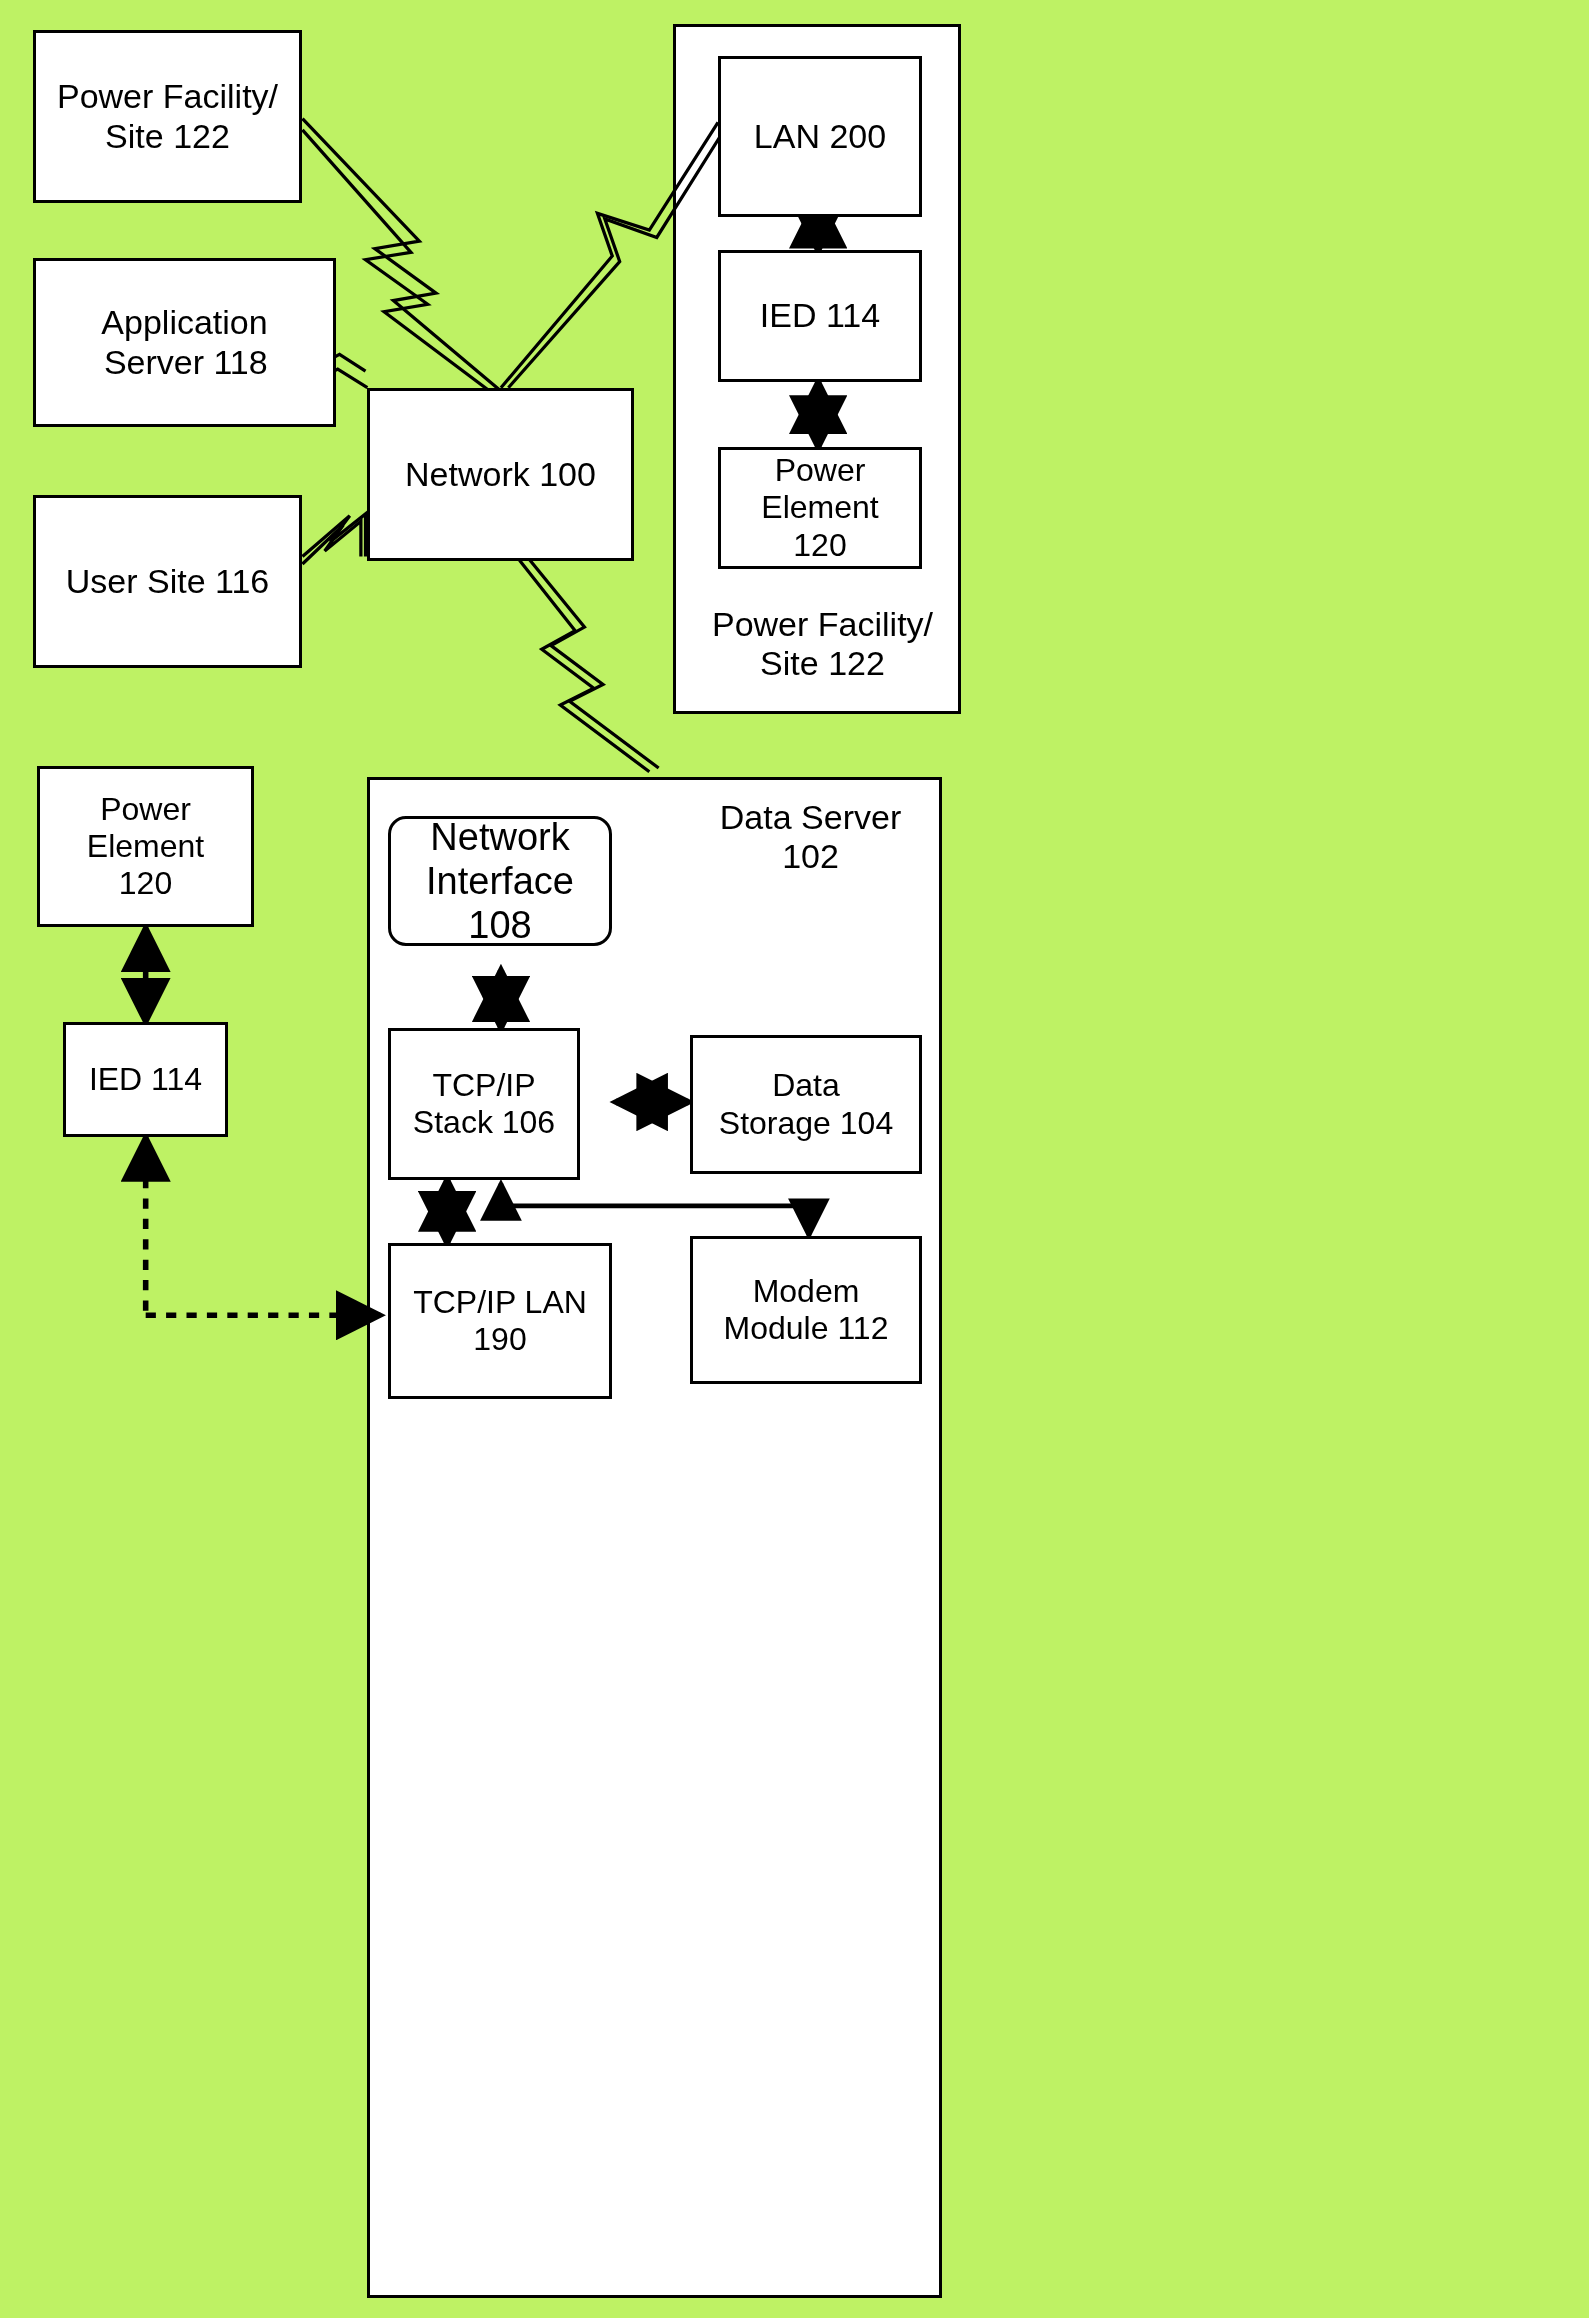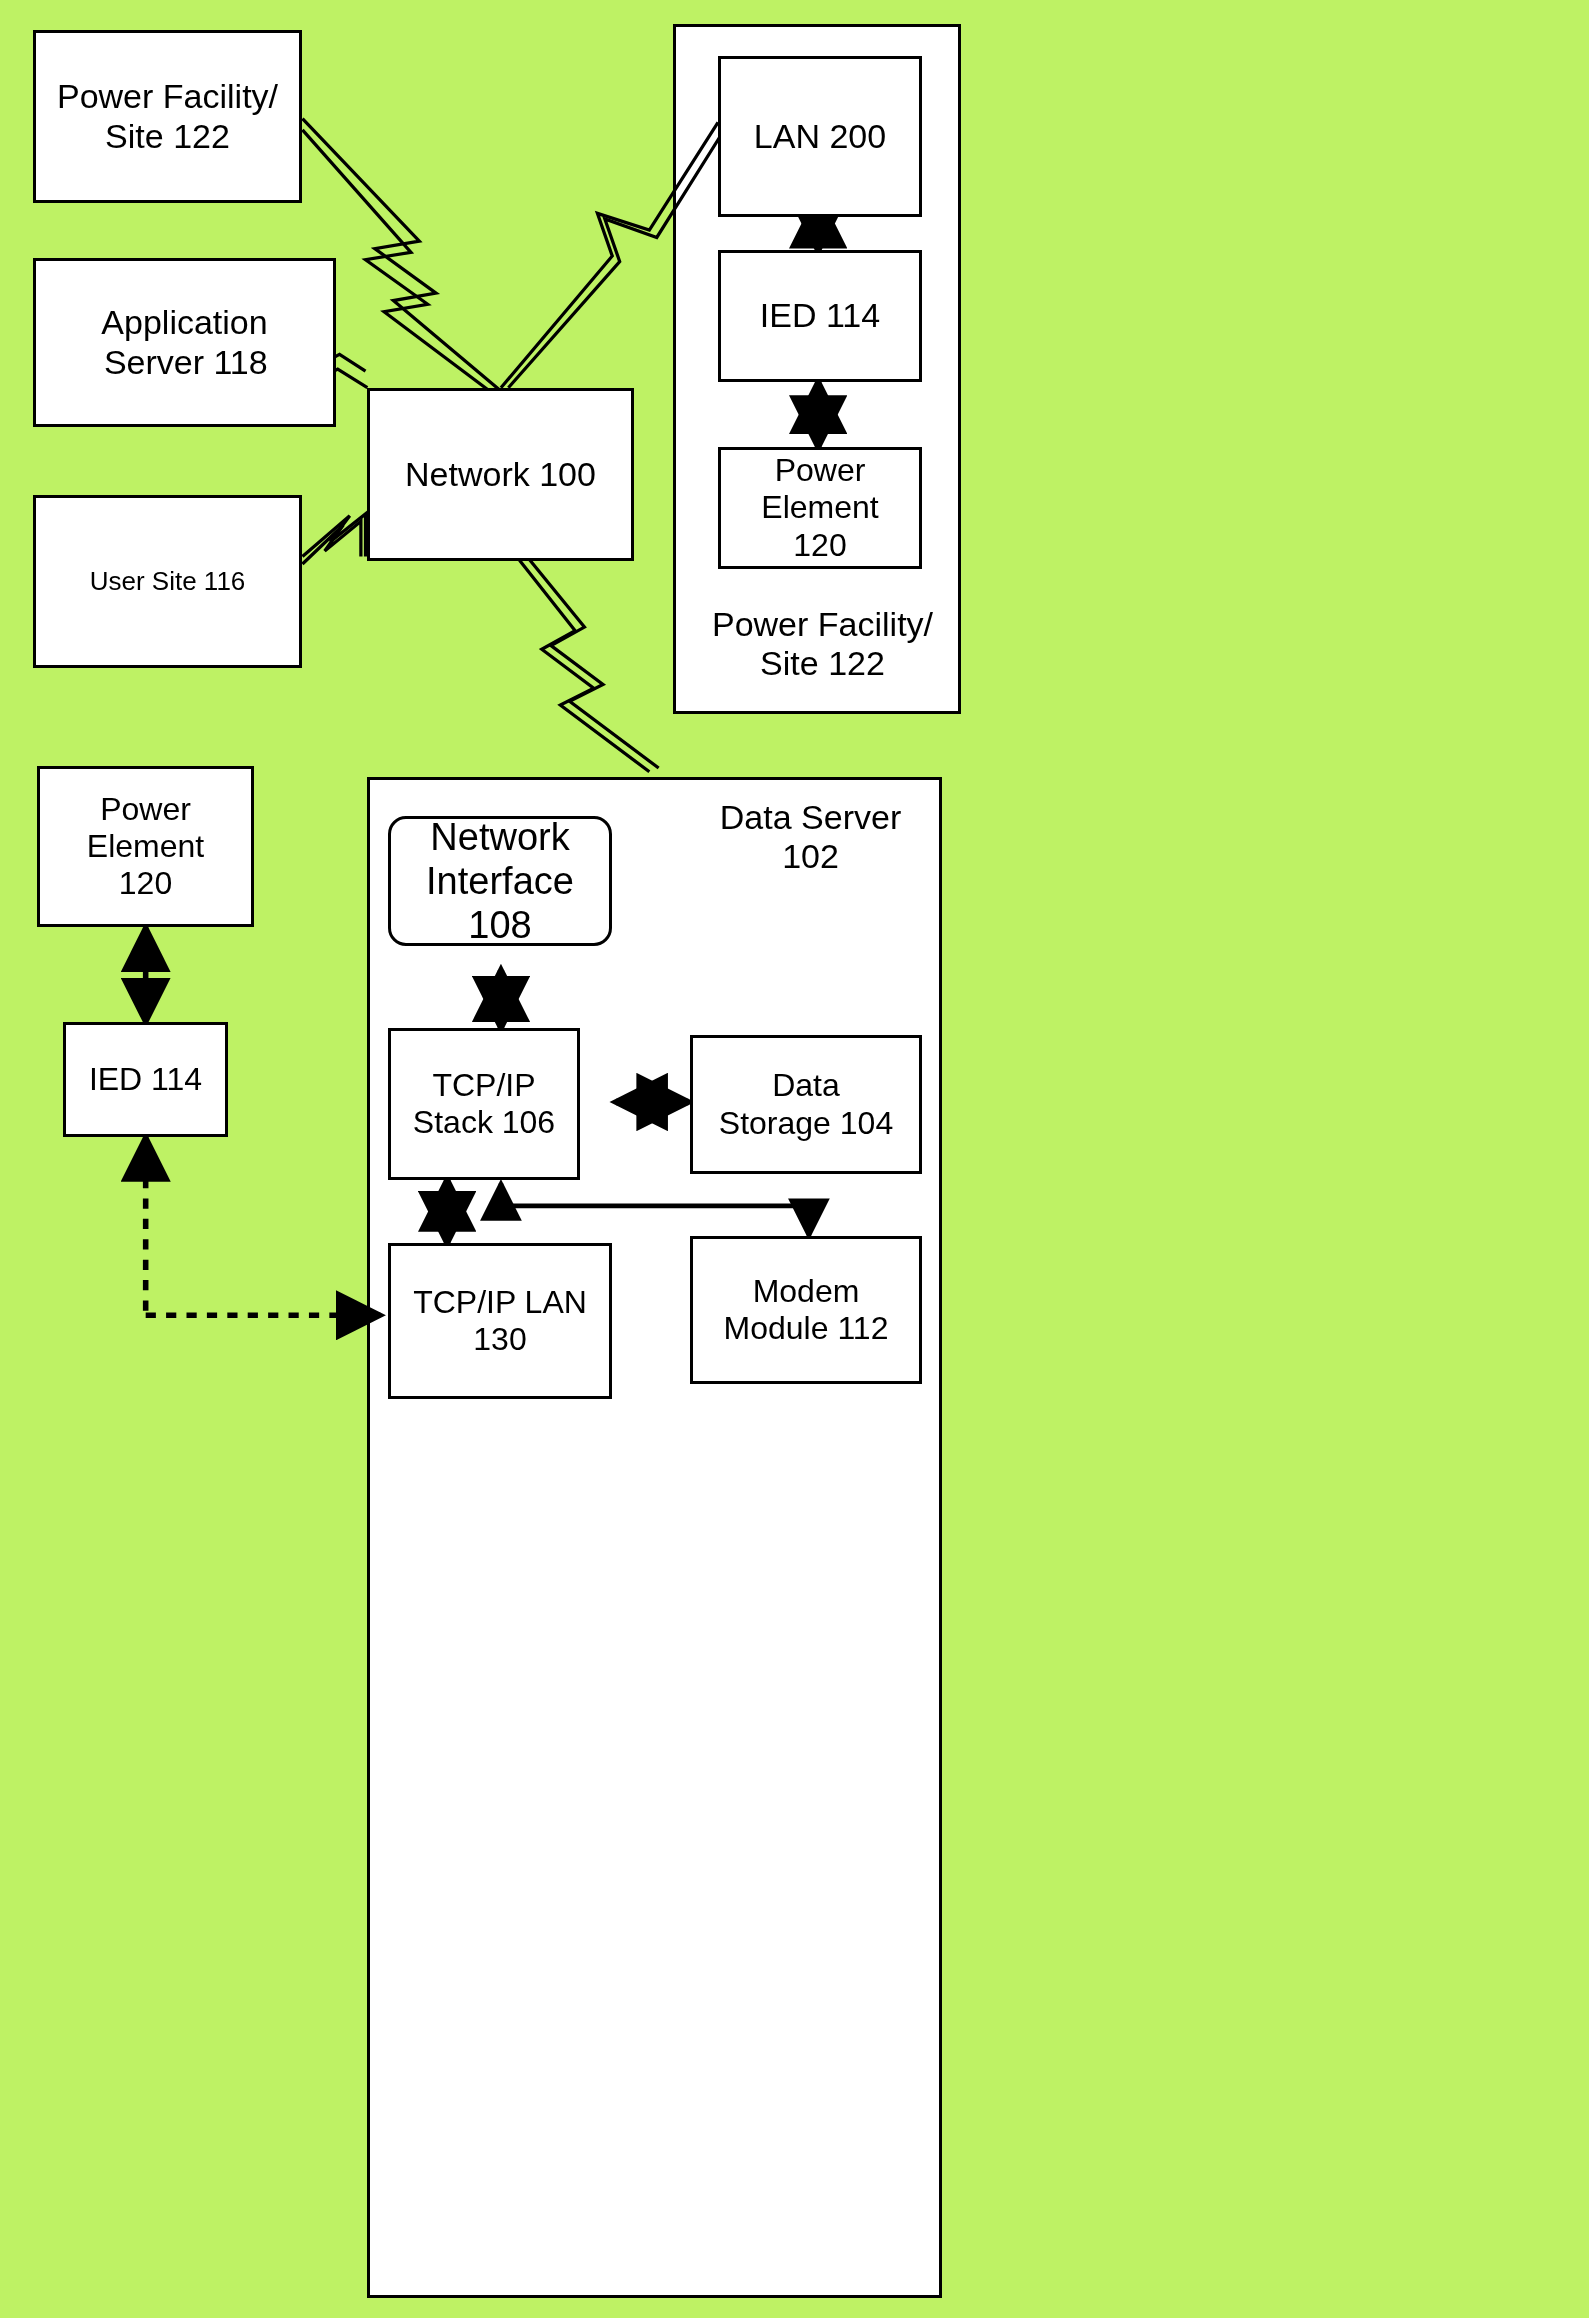--- a/index.html
+++ b/index.html
@@ -131,21 +131,21 @@
   <div class="container-box z-container" style="left:673px; top:24px; width:288px; height:690px;"></div>
 
   <div class="container-box z-container" style="left:367px; top:777px; width:575px; height:1521px;"></div>
 
   <div class="box z-boxes" style="left:33px; top:30px; width:269px; height:173px; font-size:34px;">Power Facility/
 Site 122</div>
 
   <div class="box z-boxes" style="left:33px; top:258px; width:303px; height:169px; font-size:34px;text-align:right;">Application
 Server 118</div>
 
-  <div class="box z-boxes" style="left:33px; top:495px; width:269px; height:173px; font-size:26px;">User Site 116</div>
+  <div class="box z-boxes" style="left:33px; top:495px; width:269px; height:173px; font-size:34px;">User Site 116</div>
 
   <div class="box z-boxes" style="left:367px; top:388px; width:267px; height:173px; font-size:34px;text-align:center;">Network 100</div>
 
   <div class="box z-boxes" style="left:718px; top:56px; width:204px; height:161px; font-size:34px;">LAN 200</div>
 
   <div class="box z-boxes" style="left:718px; top:250px; width:204px; height:132px; font-size:34px;">IED 114</div>
 
   <div class="box z-boxes" style="left:718px; top:447px; width:204px; height:122px; font-size:32px;">Power
 Element
 120</div>
@@ -165,19 +165,19 @@
   <div class="box z-boxes" style="left:388px; top:816px; width:224px; height:130px; font-size:38px;border-radius:18px;">Network
 Interface 108</div>
 
   <div class="box z-boxes" style="left:388px; top:1028px; width:192px; height:152px; font-size:32px;">TCP/IP
 Stack 106</div>
 
   <div class="box z-boxes" style="left:690px; top:1035px; width:232px; height:139px; font-size:32px;">Data
 Storage 104</div>
 
   <div class="box z-boxes" style="left:388px; top:1243px; width:224px; height:156px; font-size:32px;">TCP/IP LAN
-130</div>
+190</div>
 
   <div class="box z-boxes" style="left:690px; top:1236px; width:232px; height:148px; font-size:32px;">Modem
 Module 112</div>
 
 </div>
 
 
 </body></html>

